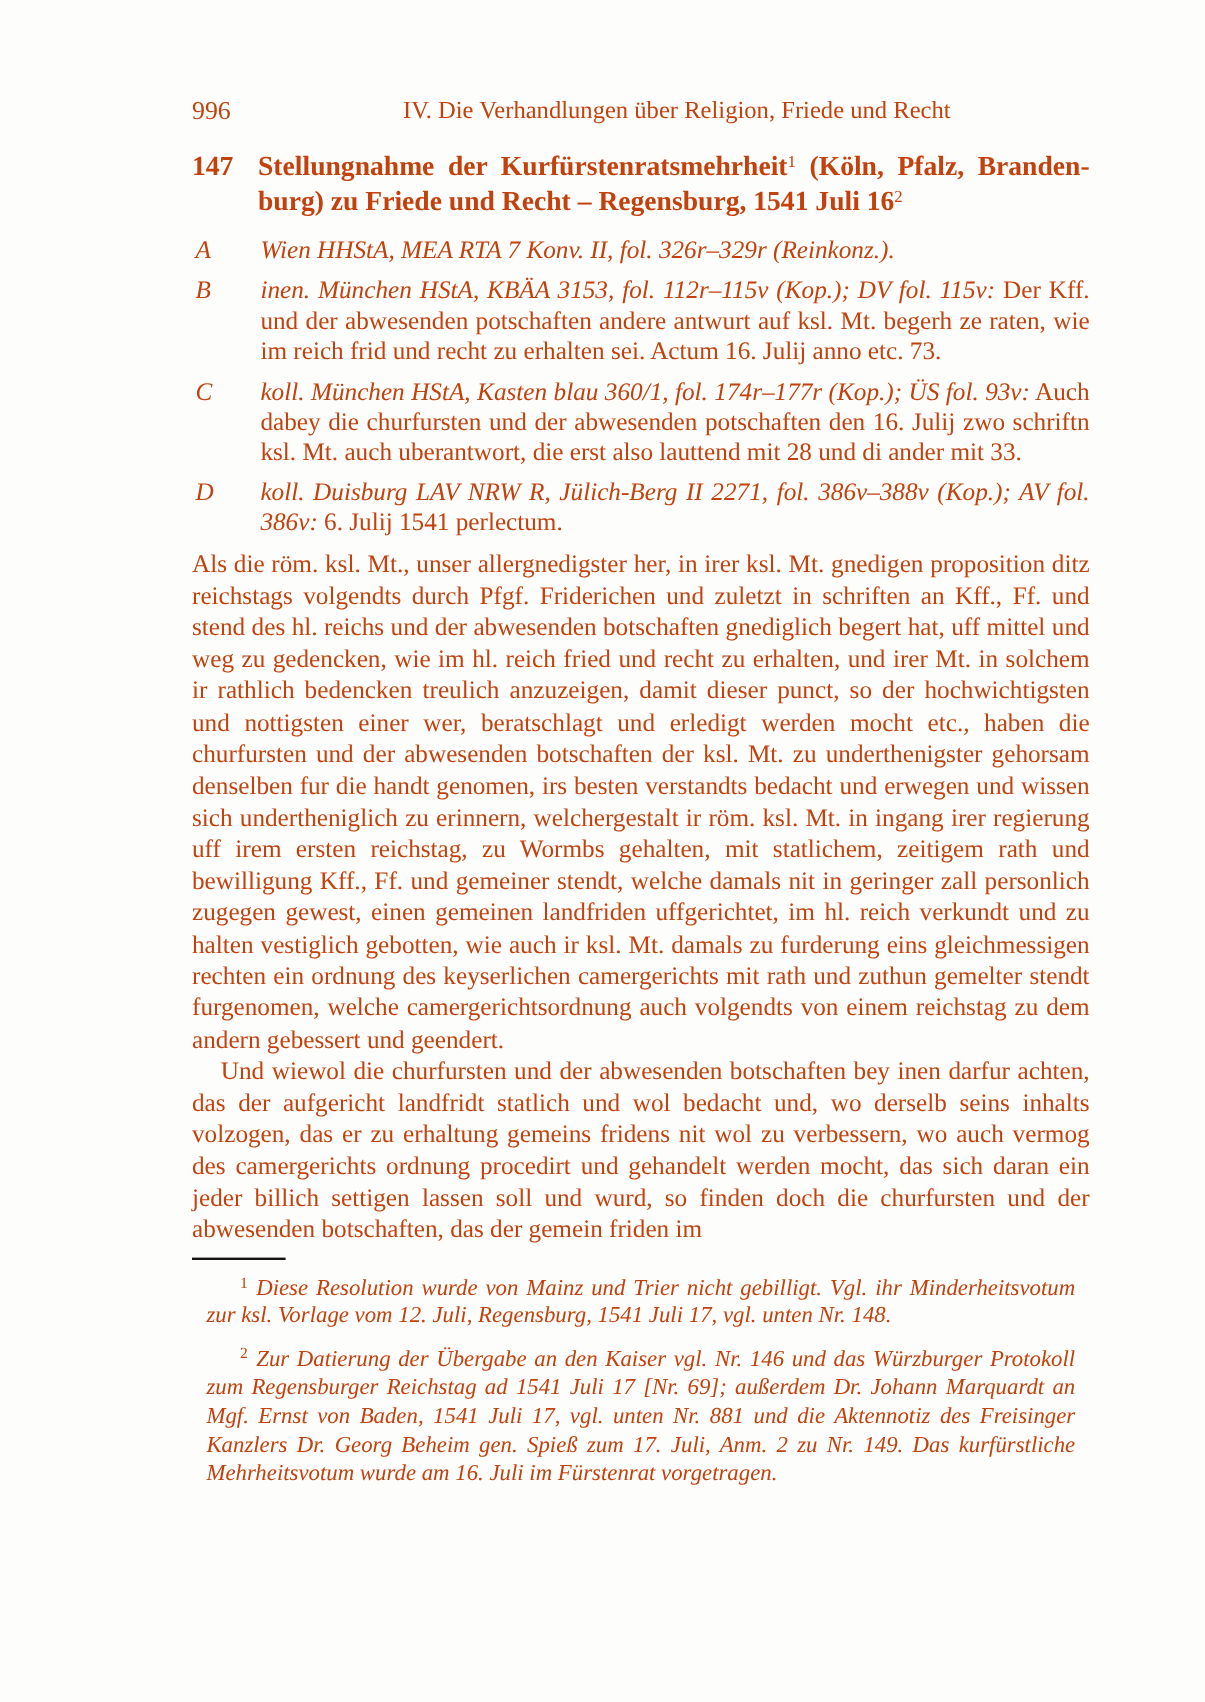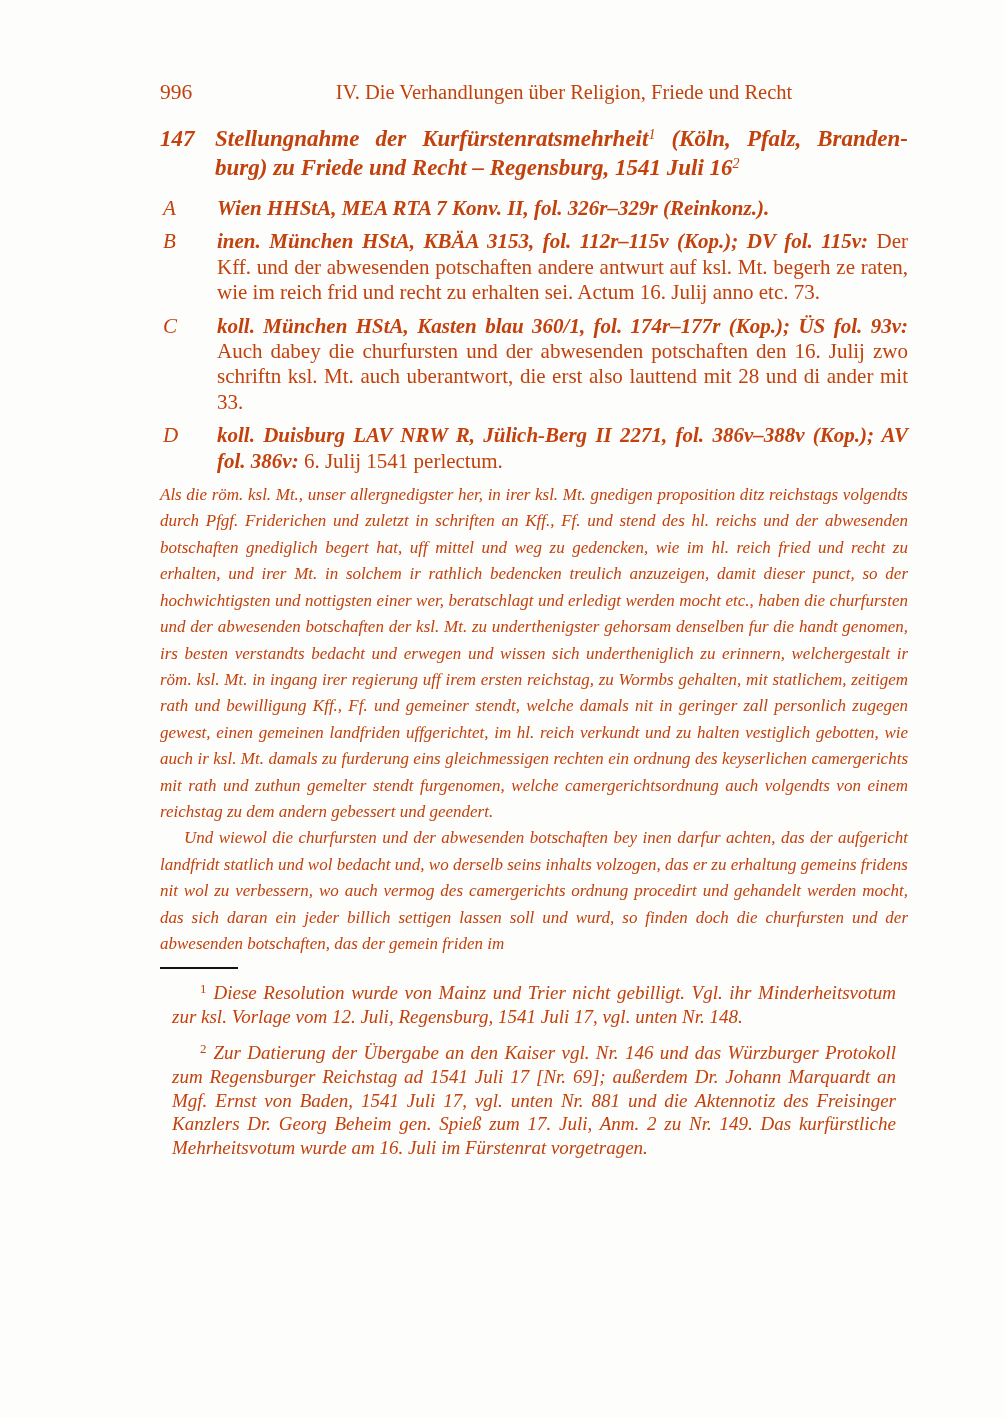--- a/index.html
+++ b/index.html
@@ -41,21 +41,20 @@
   }
 
   
   .doc-title {
     position: relative;
     margin-top: 20px;
     padding-left: 55px;
     font-weight: bold;
     font-size: 23px;
     line-height: 29px;
-    font-style: italic;
   }
   .doc-number {
     position: absolute;
     left: 0;
     top: 0;
   }
   .title-line1 { text-align: justify; text-align-last: justify; }
   .title-line2 { text-align: left; }
   .fn-ref {
     font-weight: normal;
@@ -74,31 +73,30 @@
     line-height: 25.4px;
     text-align: justify;
     margin-bottom: 8px;
   }
   .source-label {
     position: absolute;
     left: 3px;
     top: 0;
     font-style: italic;
   }
-  .source-italic { font-style: italic; font-weight: bold; }
+  .source-italic { font-style: italic; }
   .source-roman { font-style: normal; }
 
   
   .body-text { margin-top: 8px; }
   .body-par {
     margin: 0;
-    font-size: 17px;
+    font-size: 21px;
     line-height: 26.4px;
     text-align: justify;
-    font-style: italic;
   }
   .body-par.indented { text-indent: 24px; }
 
   
   .footnote-rule {
     width: 78px;
     border: 0;
     border-top: 2px solid #171310;
     margin: 10px 0 6px 0;
   }

